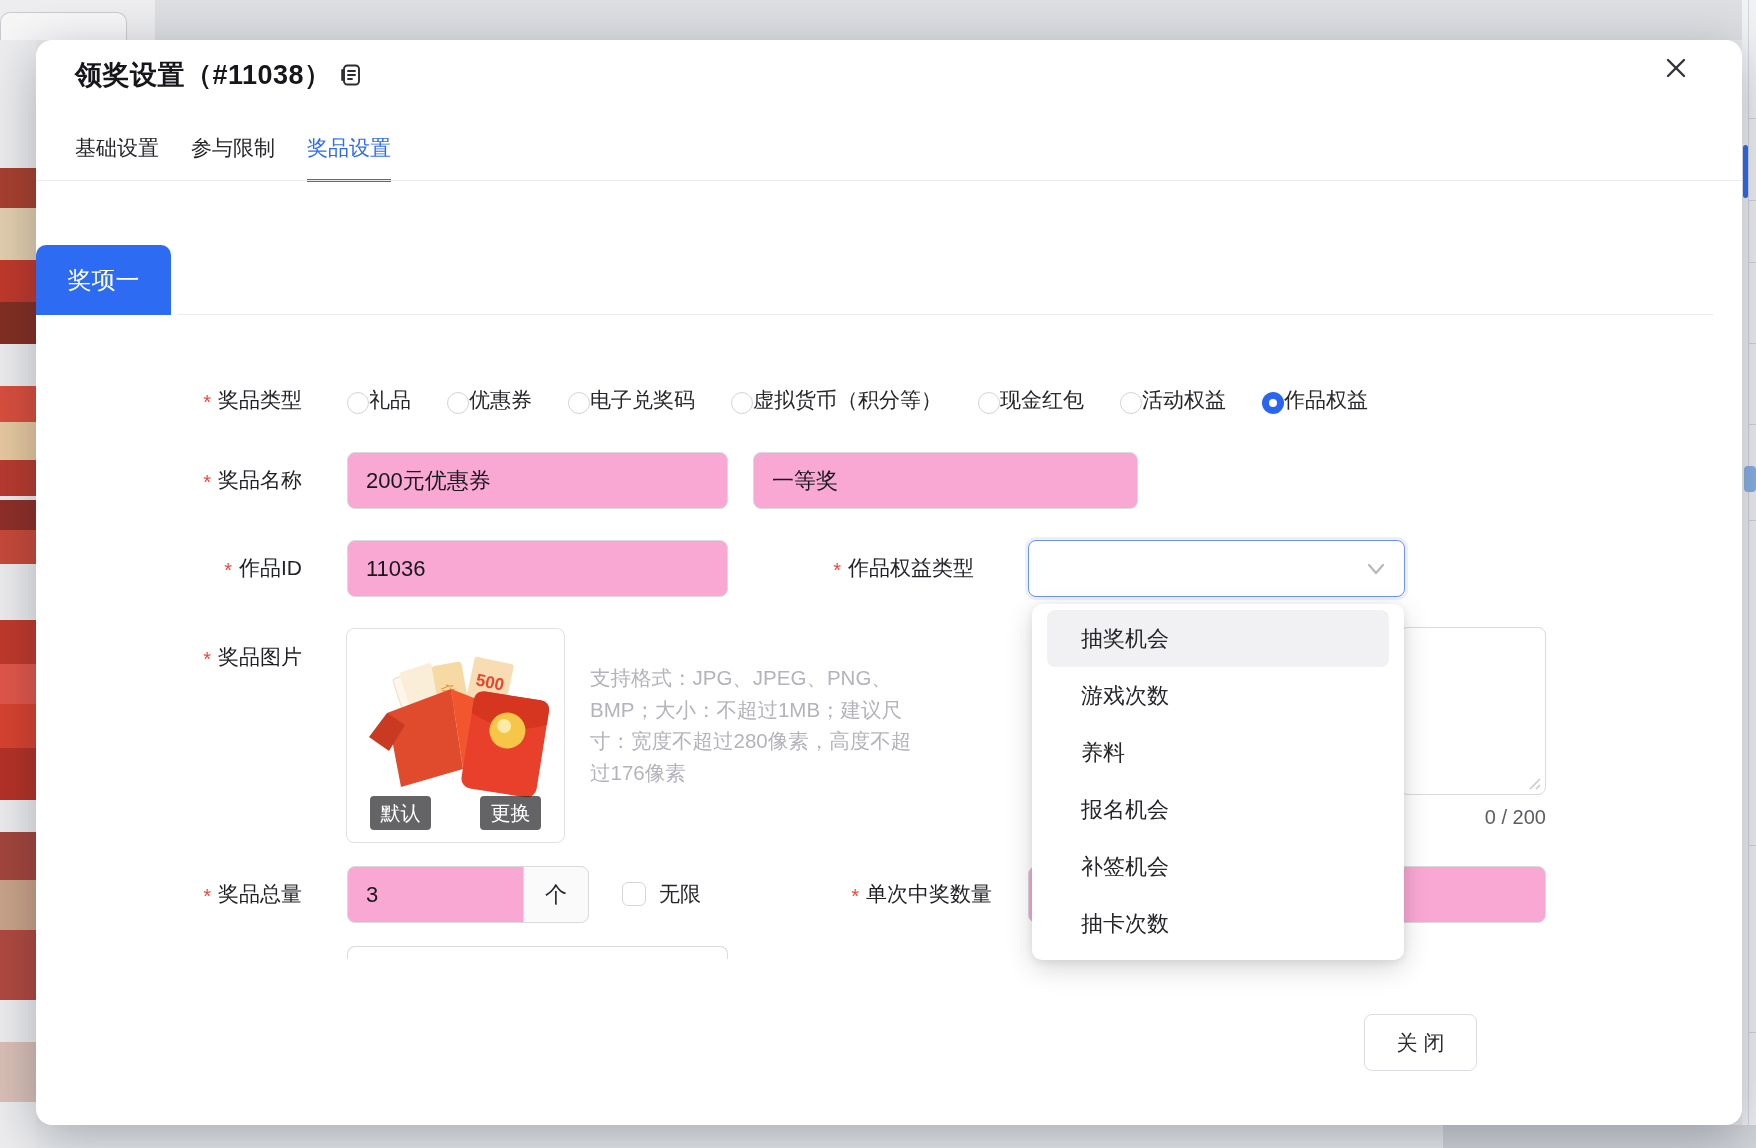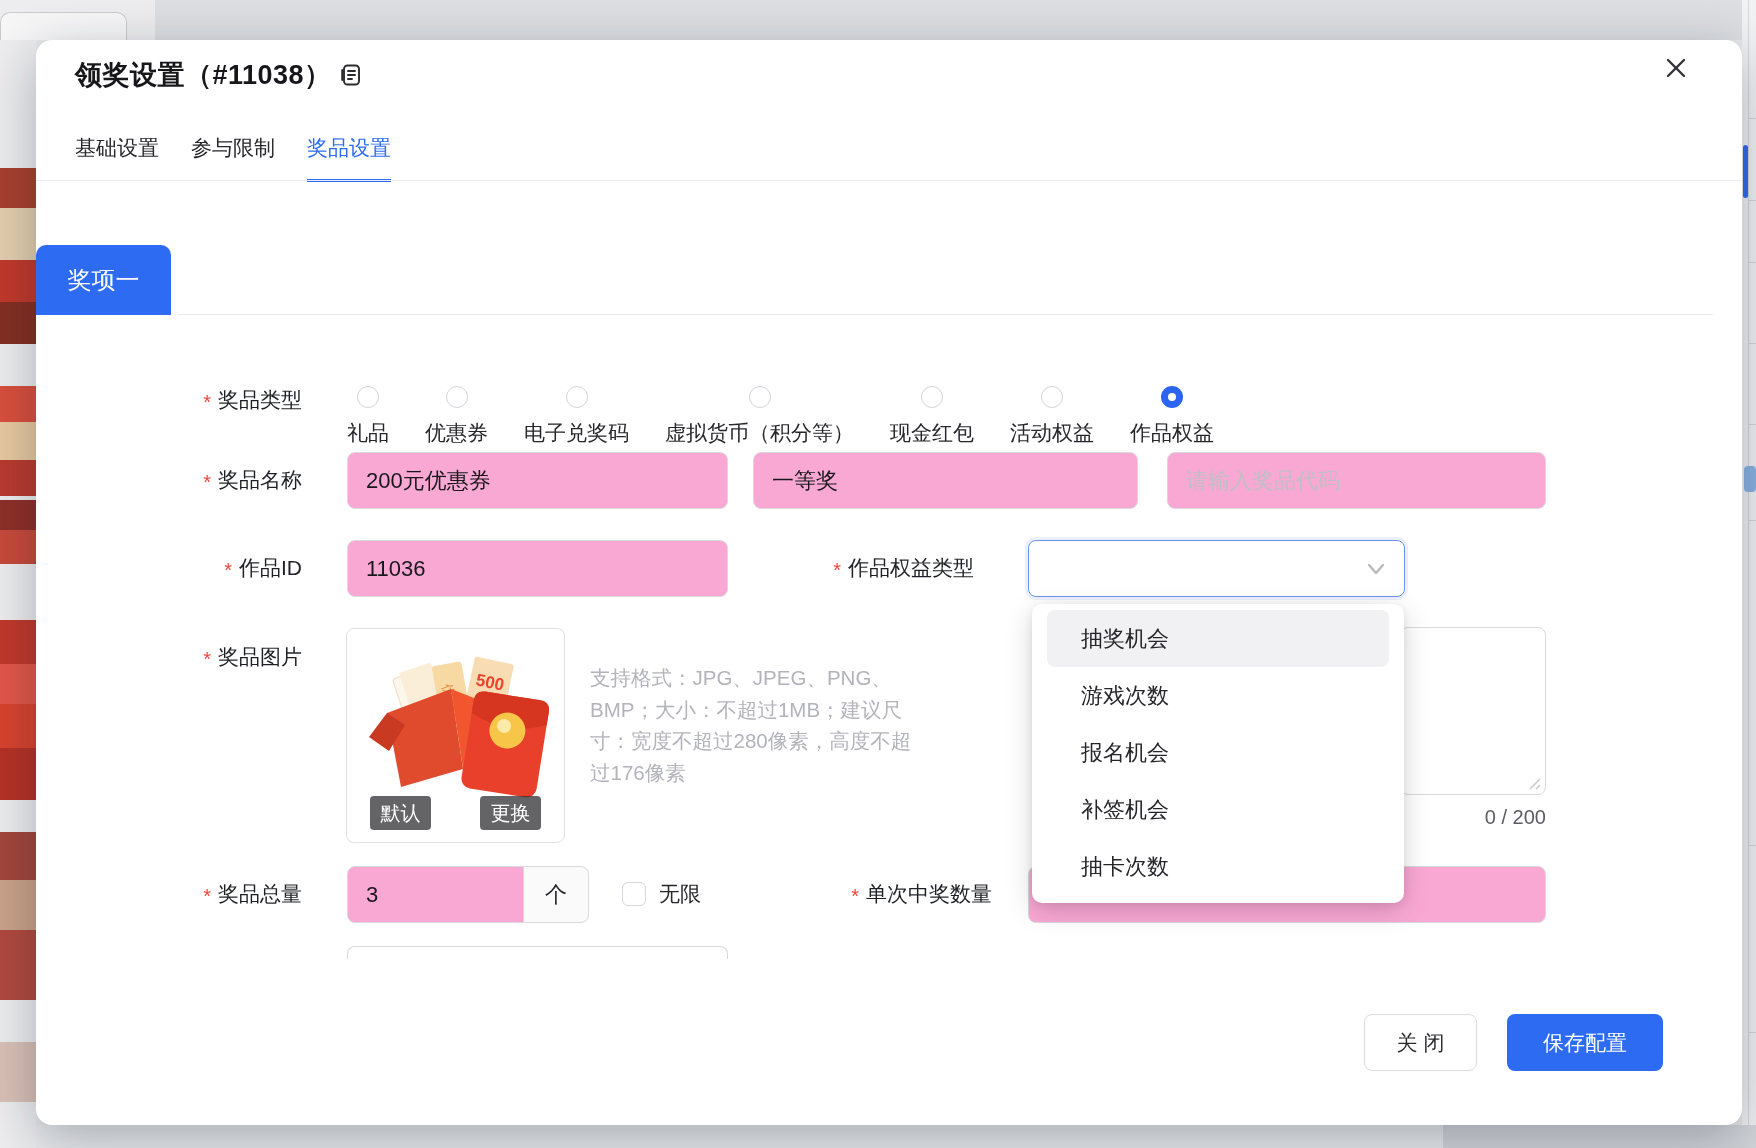--- a/index.html
+++ b/index.html
@@ -44,21 +44,21 @@
   .prize-tab { left:0; top:205px; width:135px; height:70px; background:#2e6bf3;
                border-radius:10px 10px 0 0; color:#fff; font-size:24px;
                display:flex; align-items:center; justify-content:center; cursor:pointer; }
   .panel-topline { left:142px; top:274px; width:1535px; height:1px; background:#eaeaef; }
 
   
   .field-label { display:flex; align-items:center; height:26px; font-size:21px; color:#1f2026; }
   .req { color:#f0463c; margin-right:7px; font-size:20px; line-height:20px; margin-top:4px; }
 
   .radios { left:311px; top:346px; display:flex; gap:36px; }
-  .radio-item { display:flex; align-items:center; gap:11px; cursor:pointer;flex-direction:column; }
+  .radio-item { display:flex; align-items:flex-end; cursor:pointer; }
   .radio-dot { width:22px; height:22px; border-radius:50%; border:1.5px solid #d4d4da; background:#fff; position:relative; flex:none; }
   .radio-dot.selected { border:none; background:#2a64f0; }
   .radio-dot.selected::after { content:""; position:absolute; left:7px; top:7px; width:8px; height:8px;
                                border-radius:50%; background:#fff; }
   .radio-label { font-size:21px; color:#26262b; }
 
   .tin { position:absolute; height:57px; border:1px solid #d9d9de; border-radius:8px;
          font-size:22px; color:#17171c; padding:0 18px; background:#f9a8d4; outline:none;
          font-family:inherit; }
   .tin::placeholder { color:#bfbfc6; }
@@ -222,21 +222,20 @@
         <span class="radio-label">作品权益</span>
       </div>
     </div>
 
   <div class="abs field-label" style="right:1440px;top:427px">
     <span class="req">*</span>
     <span>奖品名称</span>
   </div>
   <input class="tin" style="left: 311px; top: 412px; width: 381px;" value="200元优惠券">
   <input class="tin" style="left: 717px; top: 412px; width: 385px;" value="一等奖">
-  <input class="tin" style="left: 1131px; top: 412px; width: 379px;" placeholder="请输入奖品代码">
 
   <div class="abs field-label" style="right:1440px;top:515px">
     <span class="req">*</span>
     <span>作品ID</span>
   </div>
   <input class="tin" style="left: 311px; top: 500px; width: 381px;" value="11036">
 
   <div class="abs field-label" style="right:768px;top:515px">
     <span class="req">*</span>
     <span>作品权益类型</span>
@@ -308,23 +307,23 @@
   <input class="tin" style="left: 992px; top: 826px; width: 518px; z-index: 5;">
 
   <div class="abs next-row-stub"></div>
 
   <div class="abs dropdown">
 
       <div class="dd-option hl">抽奖机会</div>
 
       <div class="dd-option">游戏次数</div>
 
+      <div class="dd-option">养料</div>
 
       <div class="dd-option">报名机会</div>
 
       <div class="dd-option">补签机会</div>
 
       <div class="dd-option">抽卡次数</div>
     </div>
 
   <div class="btn btn-close">关 闭</div>
-  <div class="btn btn-save">保存配置</div>
 </div>
 
 </body></html>

